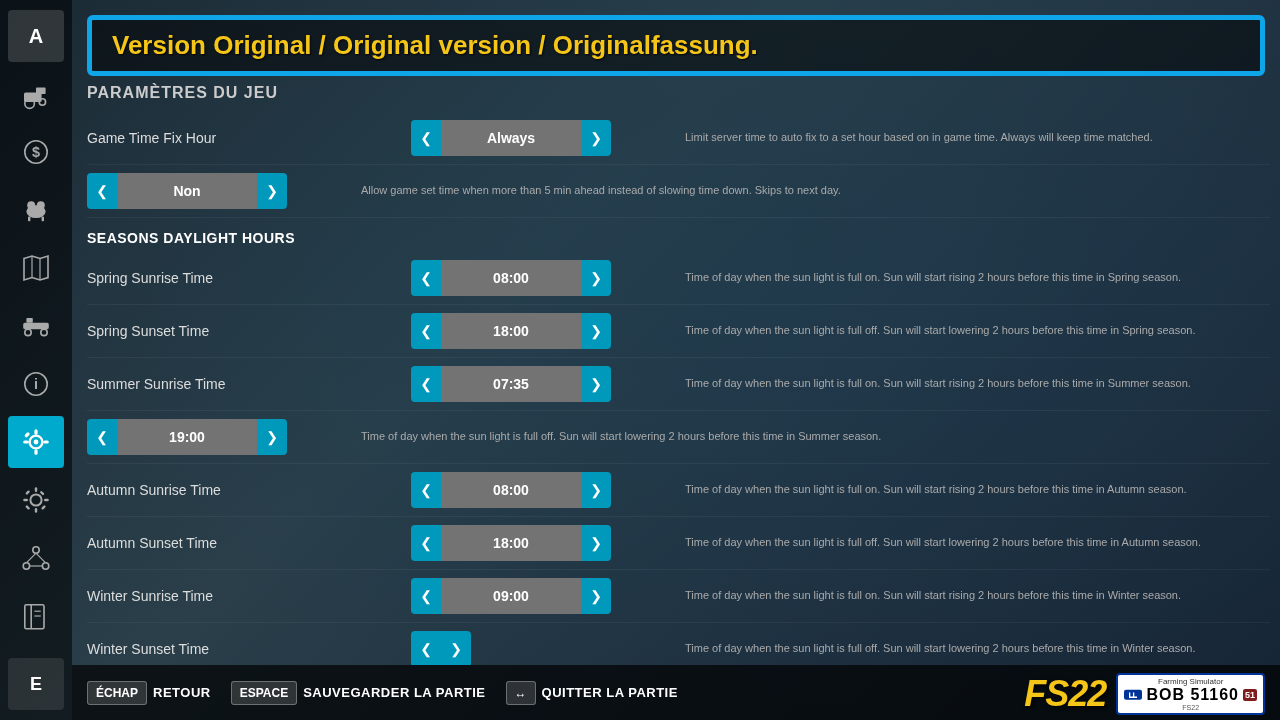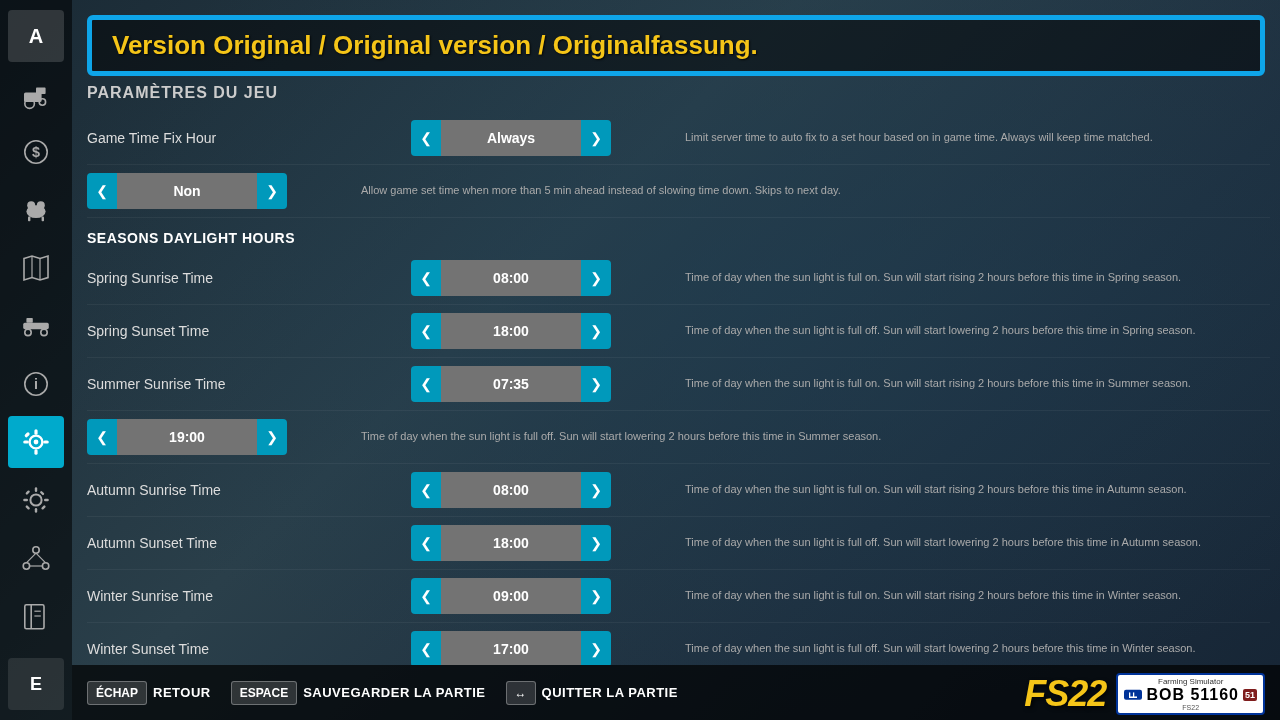--- a/index.html
+++ b/index.html
@@ -494,21 +494,20 @@
           <div class="ctrl-value">09:00</div>
           <button class="ctrl-btn">❯</button>
         </div>
         <div class="setting-desc">Time of day when the sun light is full on.  Sun will start rising 2 hours before this time in Winter season.</div>
       </div>
 
       <div class="setting-row">
         <div class="setting-label">Winter Sunset Time</div>
         <div class="setting-control">
           <button class="ctrl-btn">❮</button>
-          <div class="ctrl-value">17:00</div>
           <button class="ctrl-btn">❯</button>
         </div>
         <div class="setting-desc">Time of day when the sun light is full off.  Sun will start lowering 2 hours before this time in Winter season.</div>
       </div>
 
     </div>
   </div>
 
   <div class="bottom-bar">
     <div class="btn-action">

